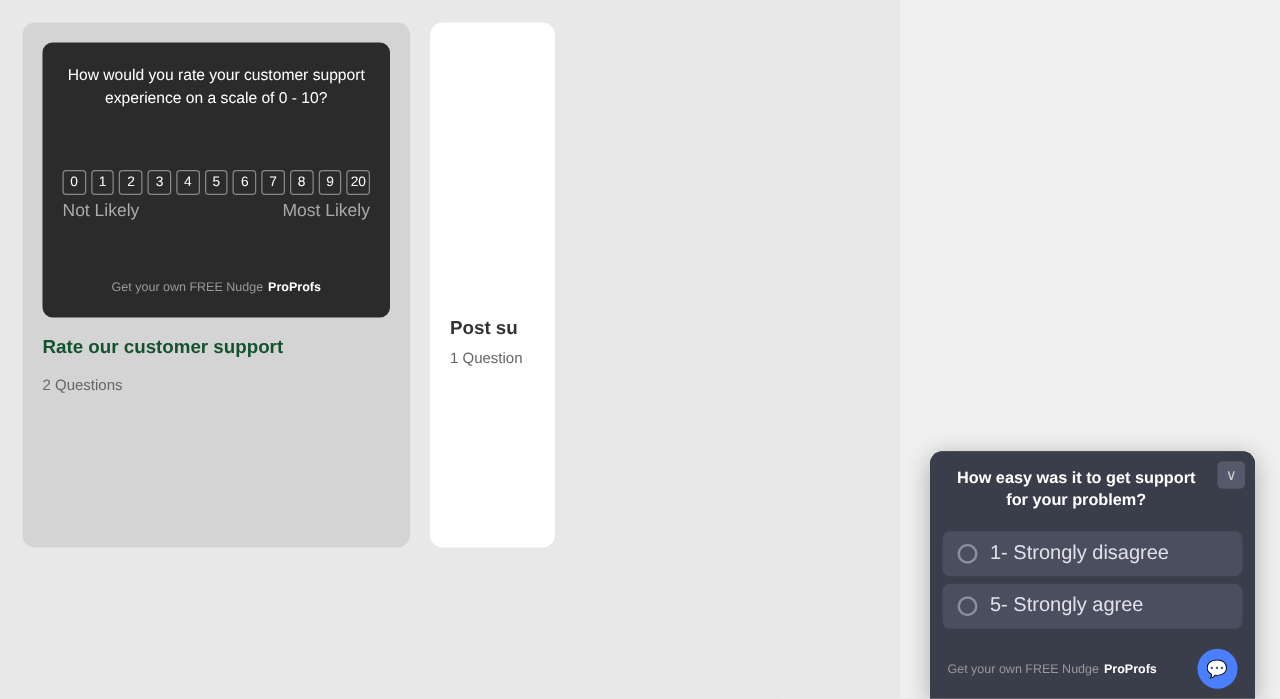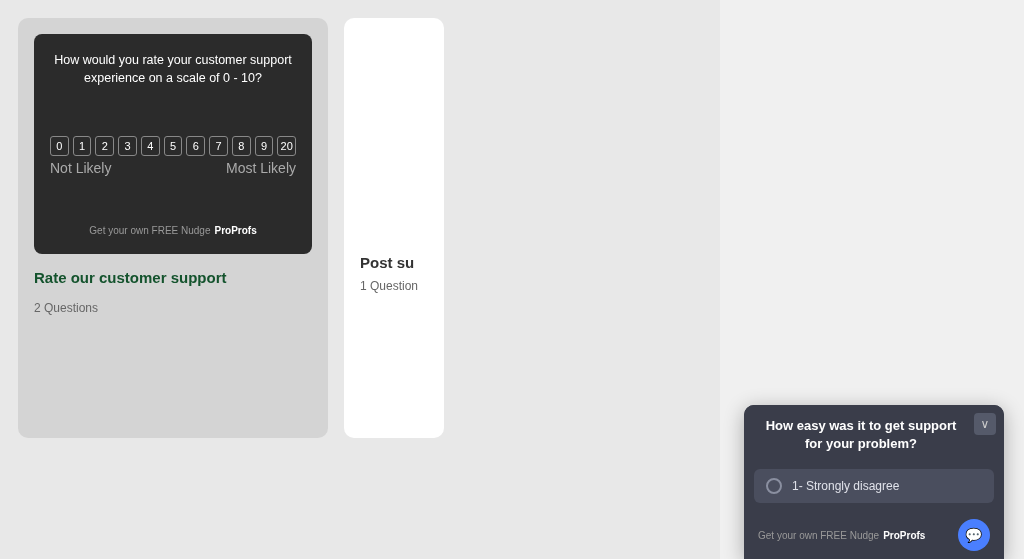--- a/index.html
+++ b/index.html
@@ -223,21 +223,21 @@
       width: 16px;
       height: 16px;
       border-radius: 50%;
       border: 2px solid #8a8fa0;
       background: transparent;
       flex-shrink: 0;
     }
 
     .option-label {
       color: #e0e2ea;
-      font-size: 12px;
+      font-size: 16px;
     }
 
     .widget-footer {
       background: #3a3d4a;
       padding: 8px 14px;
       display: flex;
       align-items: center;
       justify-content: space-between;
     }
 
@@ -330,20 +330,24 @@
       <span>∨</span>
     </button>
     <div class="widget-question">How easy was it to get support for your problem?</div>
   </div>
 
   <div class="widget-options">
     <button class="widget-option">
       <div class="option-radio"></div>
       <span class="option-label">1- Strongly disagree</span>
     </button>
+    <button class="widget-option">
+      <div class="option-radio"></div>
+      <span class="option-label">5- Strongly agree</span>
+    </button>
   </div>
 
   <div class="widget-footer">
     <div class="widget-footer-text">
       <span>Get your own FREE Nudge</span>
       <span class="widget-footer-brand">ProProfs</span>
     </div>
     <button class="widget-chat-btn">
       <span>💬</span>
     </button>

